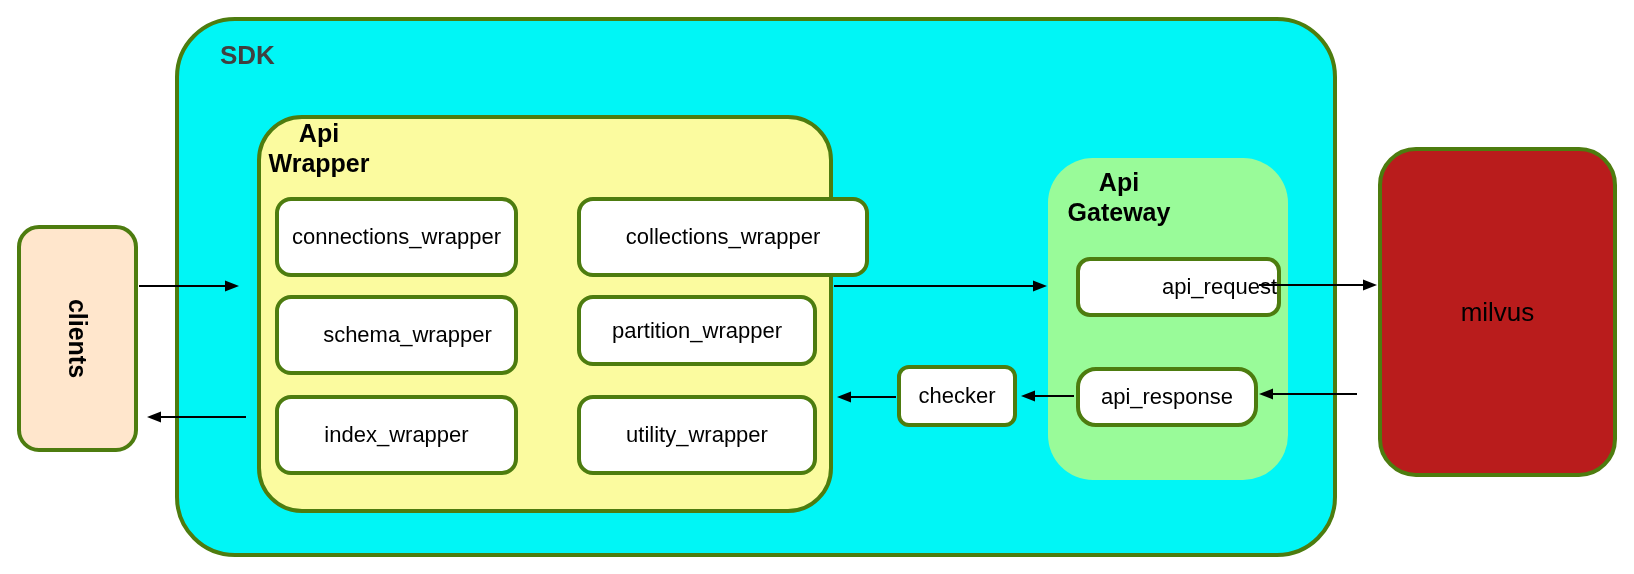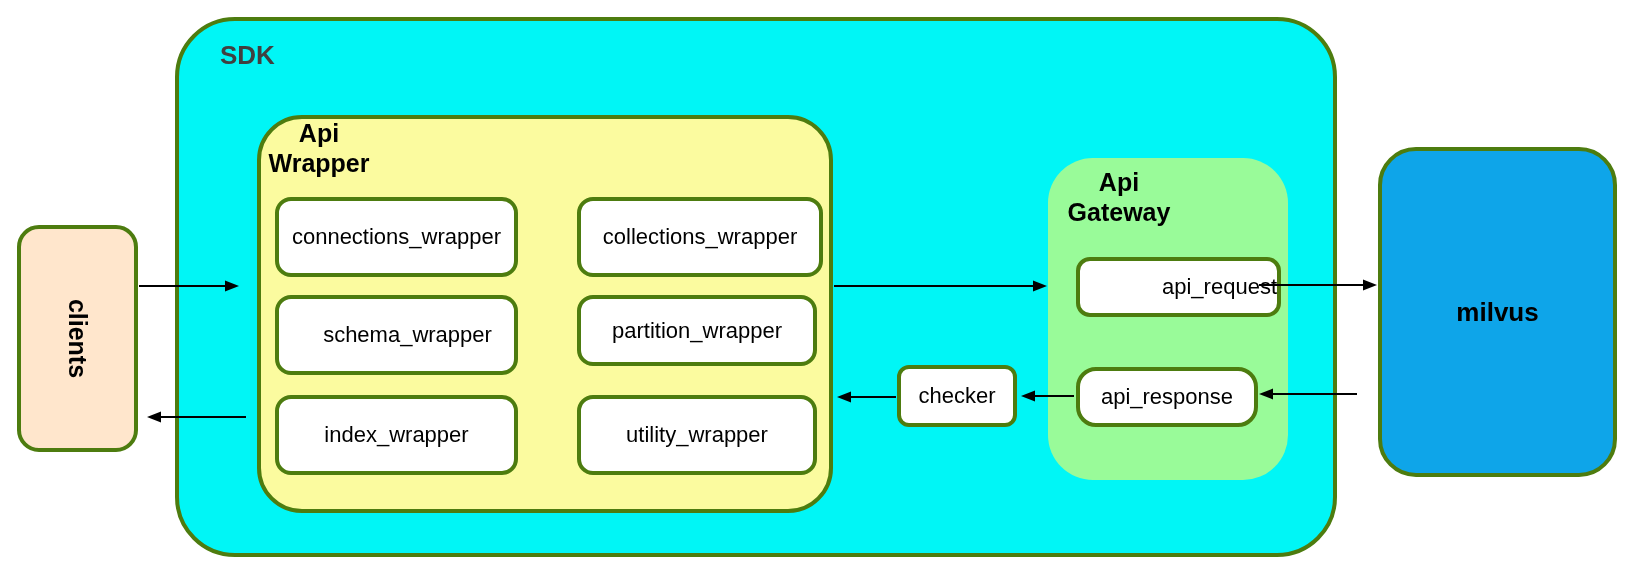--- a/index.html
+++ b/index.html
@@ -91,28 +91,28 @@
     font-size: 25px;
     line-height: 1.18;
     white-space: pre-line;
     color: #000;
   }
   .api-request-box  { left: 1076px; top: 257px; width: 205px; height: 60px; border-radius: 14px; justify-content: flex-end; }
   .api-response-box { left: 1076px; top: 367px; width: 182px; height: 60px; border-radius: 20px; }
 
   .milvus-box {
     left: 1378px; top: 147px; width: 239px; height: 330px;
-    background: #0ea5e9;
+    background: #b91c1c;
     border-radius: 38px;
-    font-weight: 700;
+    font-weight: 400;
     font-size: 26px;
   }
 
   .wb-r1c1 { left: 275px; top: 197px; width: 243px; height: 80px; }
-  .wb-r1c2 { left: 577px; top: 197px; width: 246px; height: 80px; }
+  .wb-r1c2 { left: 577px; top: 197px; width: 292px; height: 80px; }
   .wb-r2c1 { left: 275px; top: 295px; width: 243px; height: 80px; padding-left: 22px; }
   .wb-r2c2 { left: 577px; top: 295px; width: 240px; height: 71px; }
   .wb-r3c1 { left: 275px; top: 395px; width: 243px; height: 80px; align-items: center; }
   .wb-r3c2 { left: 577px; top: 395px; width: 240px; height: 80px; }
 
   .arrows {
     position: absolute;
     left: 0; top: 0;
     width: 1634px; height: 574px;
     pointer-events: none;

